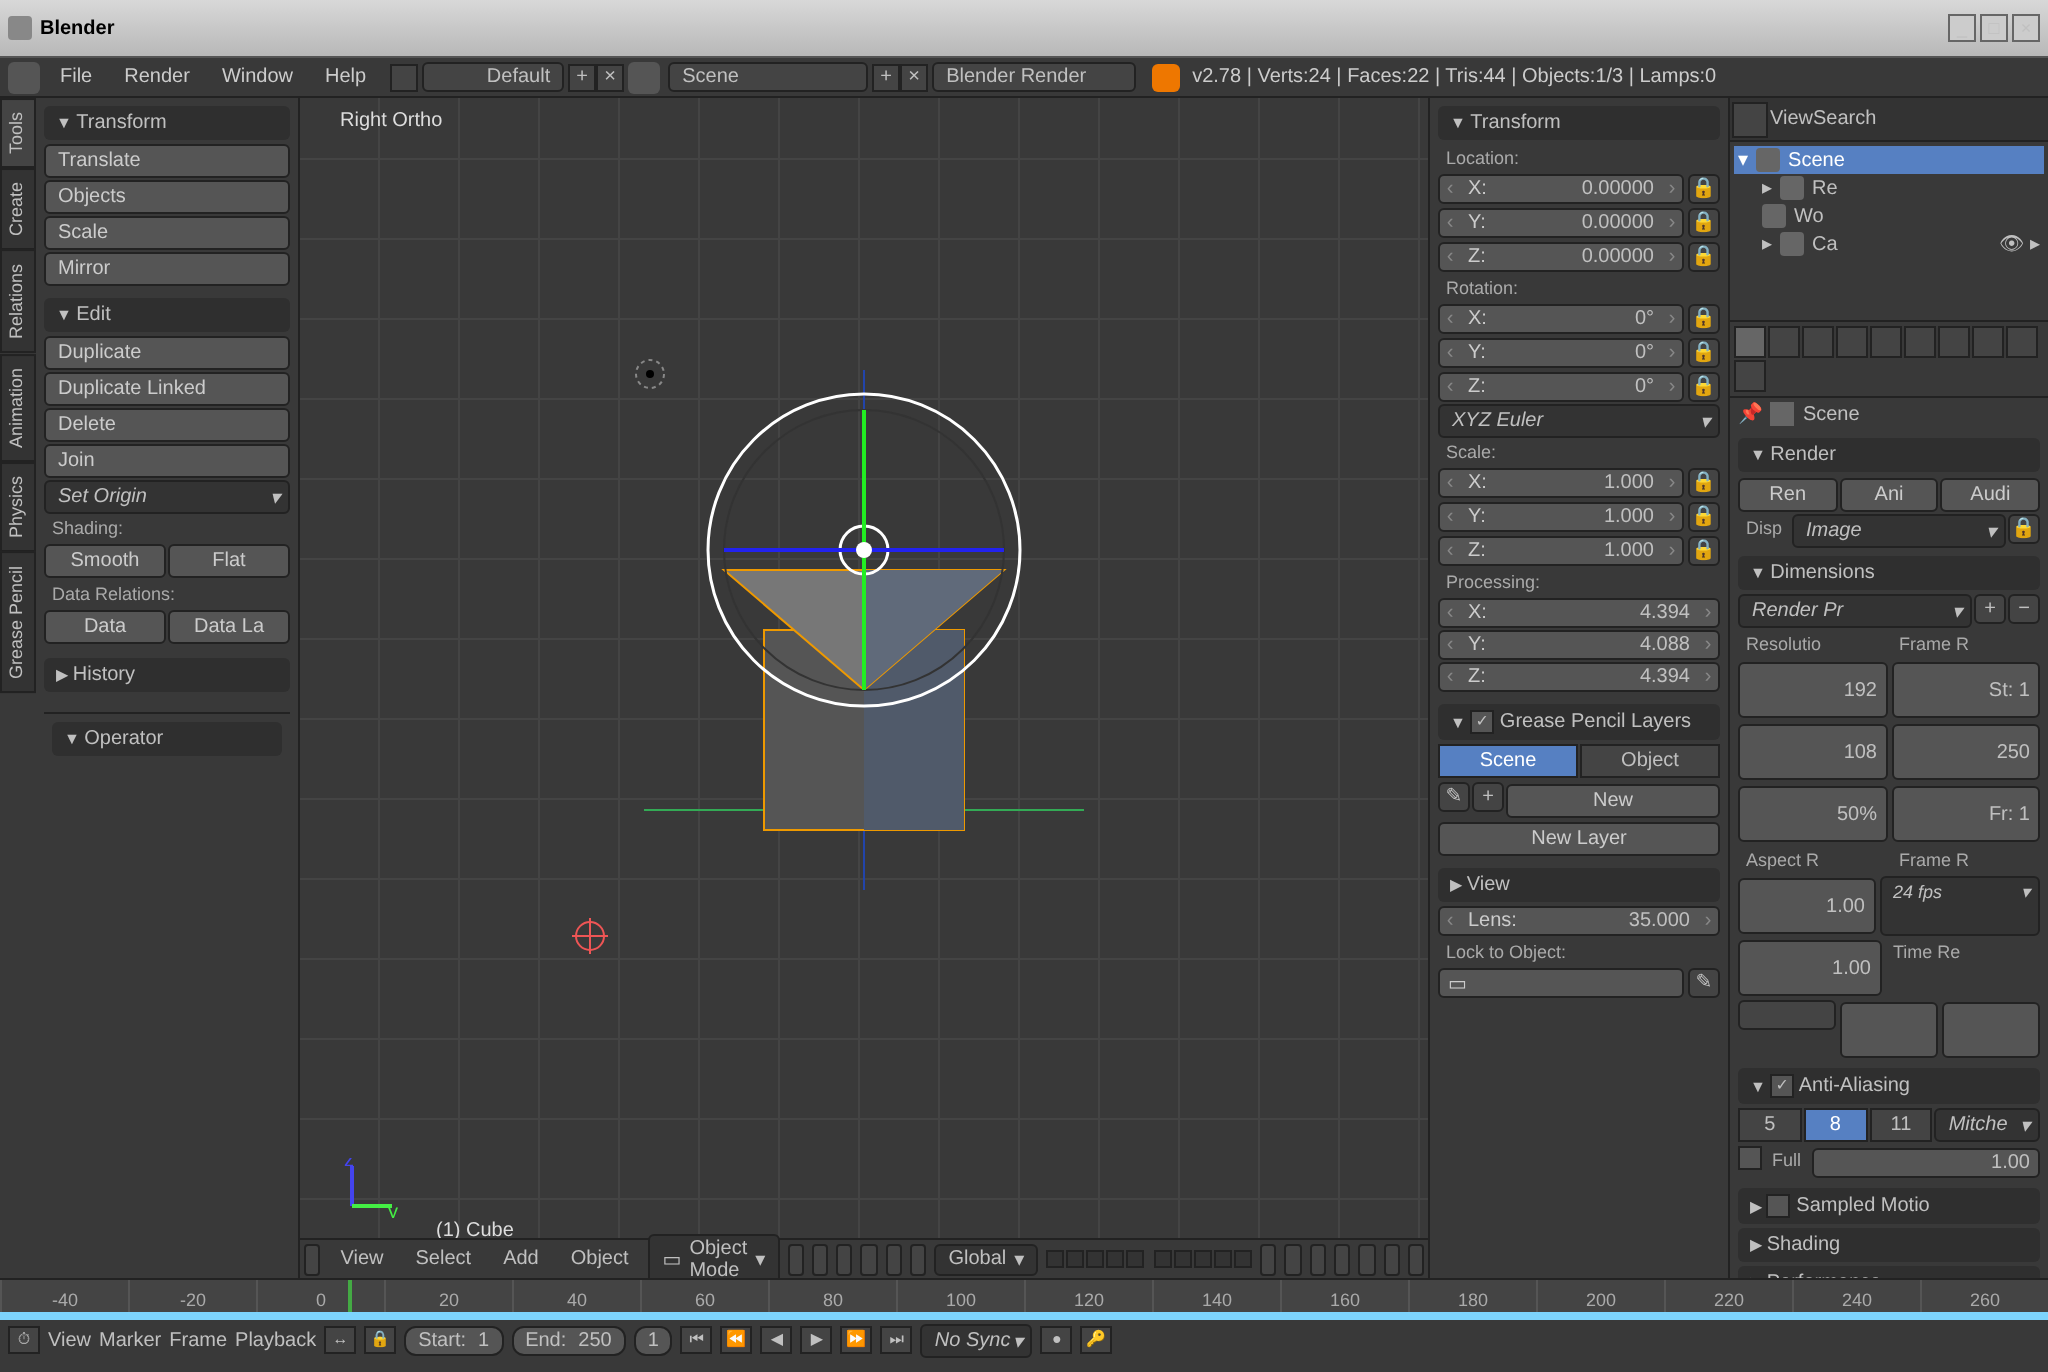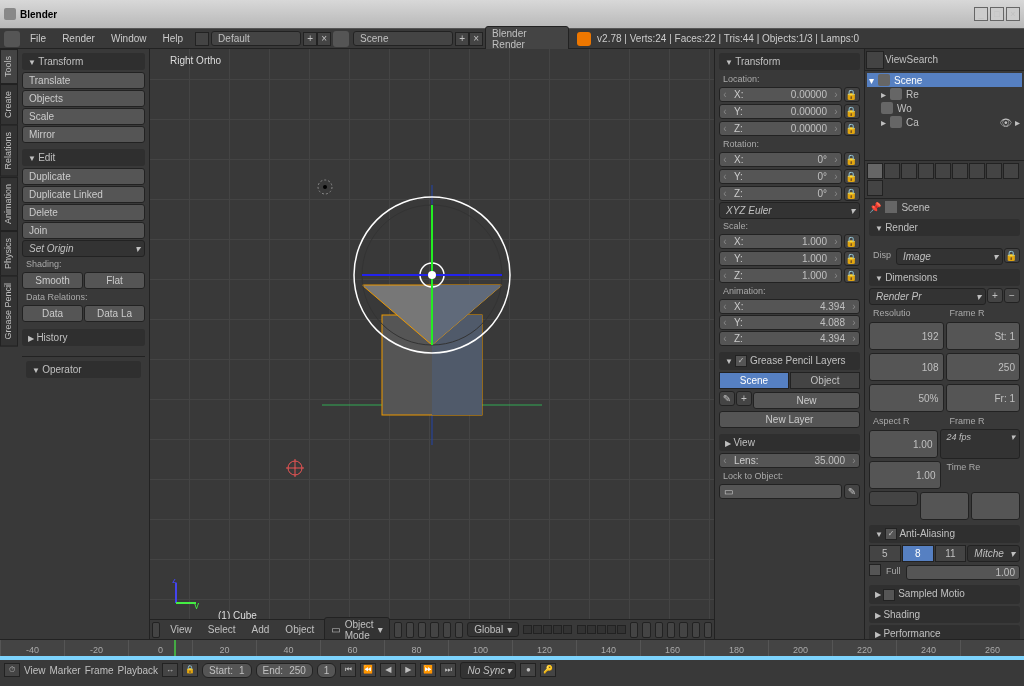--- a/index.html
+++ b/index.html
@@ -9,22 +9,22 @@
 .titlebar-icon { width: 12px; height: 12px; background: #888; margin-right: 4px; border-radius: 2px; }
 .titlebar-text { color: #000; font-weight: bold; flex: 1; }
 .winbtn { width: 14px; height: 14px; border: 1px solid #666; margin-left: 2px; background: #ccc; text-align: center; line-height: 12px; font-size: 9px; }
 
 .menubar { height: 20px; background: #393939; display: flex; align-items: center; border-bottom: 1px solid #222; padding: 0 2px; }
 .menubar .icon-btn { width: 16px; height: 16px; background: #555; border-radius: 3px; margin: 0 2px; }
 .menubar .menu-item { padding: 2px 8px; color: #ccc; }
 .menubar .toggle-btn { width: 14px; height: 14px; background: #444; border: 1px solid #222; margin-left: 4px; }
 .menubar .dd { background: #444; border: 1px solid #222; padding: 1px 6px; margin: 0 2px; border-radius: 3px; display: flex; align-items: center; }
 .menubar .dd.scene { width: 100px; }
-.menubar .dd.layout { width: 90px; }
-.menubar .dd.engine { width: 84px; }
+.menubar .dd.layout { width: 71px; justify-content: flex-end; }
+.menubar .dd.engine { width: 102px; }
 .menubar .sm-btn { width: 14px; height: 14px; background: #444; border: 1px solid #222; text-align: center; line-height: 12px; }
 .menubar .author-icon { width: 14px; height: 14px; background: #e70; border-radius: 3px; margin: 0 6px; }
 .menubar .stats { color: #ccc; white-space: nowrap; overflow: hidden; }
 
 .main { display: flex; height: 590px; }
 
 
 .toolshelf { width: 150px; background: #393939; border-right: 1px solid #222; display: flex; }
 .vtabs { width: 18px; display: flex; flex-direction: column; }
 .vtab { writing-mode: vertical-rl; transform: rotate(180deg); padding: 6px 2px; background: #333; border: 1px solid #222; text-align: center; font-size: 9px; }
@@ -351,21 +351,21 @@
     <div class="field-row">
         <div class="numfield">
           <span class="arrow">‹</span>
           <span class="lbl">Z:</span>
           <span class="val">1.000</span>
           <span class="arrow">›</span>
         </div>
         <div class="icobtn">🔒</div>
       </div>
 
-    <div class="label">Animation:</div>
+    <div class="label">Processing:</div>
     <div class="numfield">
         <span class="arrow">‹</span>
         <span class="lbl">X:</span>
         <span class="val">4.394</span>
         <span class="arrow">›</span>
       </div>
     <div class="numfield">
         <span class="arrow">‹</span>
         <span class="lbl">Y:</span>
         <span class="val">4.088</span>
@@ -449,21 +449,26 @@
     </div>
 
     <div style="padding:2px 4px; display:flex; gap:4px; align-items:center">
       <span>📌</span>
       <span class="ticon" style="width:12px;height:12px;background:#666;display:inline-block"></span>
       <span>Scene</span>
     </div>
 
     <div class="prop-body">
       <div class="panel-hdr">Render</div>
-      <div class="btn-row" style="margin-top:12px">
+      <div class="btn-row">
+        <button class="btn">Ren</button>
+        <button class="btn">Ani</button>
+        <button class="btn">Audi</button>
+      </div>
+      <div class="btn-row" style="margin-top:0">
         <span class="label">Disp</span>
         <div class="dropdown" style="flex:1">Image</div>
         <div class="icobtn">🔒</div>
       </div>
 
       <div class="panel-hdr" style="margin-top:4px">Dimensions</div>
       <div class="btn-row">
           <div class="dropdown" style="flex:1">Render Pr</div>
           <div class="icobtn">+</div>
           <div class="icobtn">−</div>

